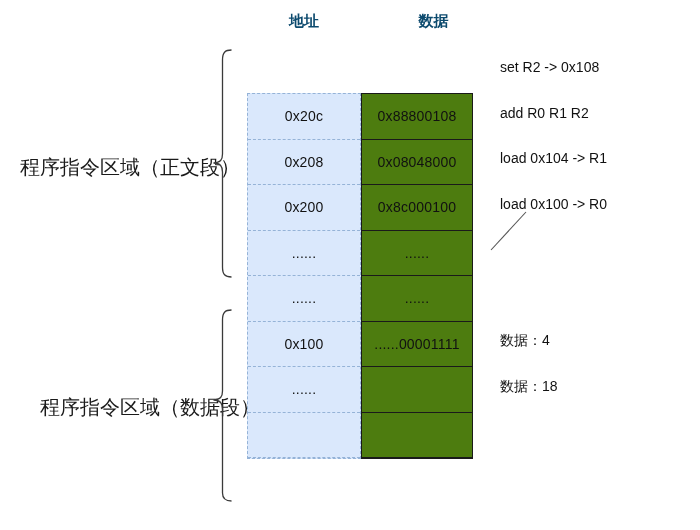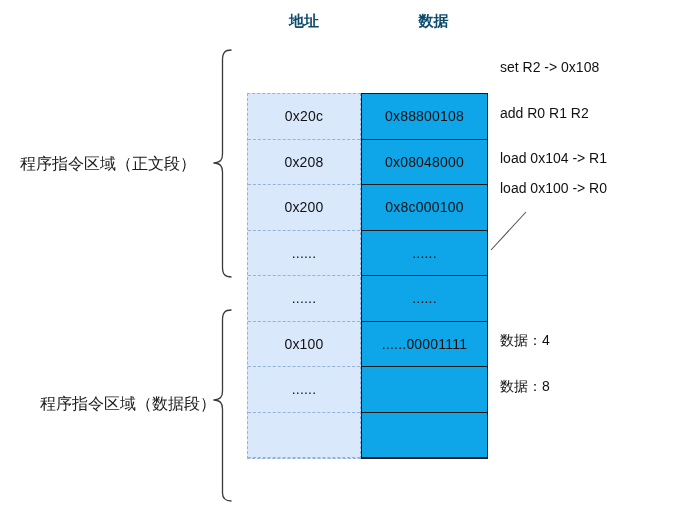--- a/index.html
+++ b/index.html
@@ -35,41 +35,41 @@
     margin-top: 48px;
   }
   #addr-col {
     left: 247px;
     width: 114px;
     background: #dae8fc;
     border: 1px dashed #95b3d7;
   }
   #data-col {
     left: 361px;
-    width: 127px;
-    background: #0ea5e9;
+    width: 112px;
+    background: #4d7c0f;
     border: 1px solid #1a1a1a;
   }
   .cell {
     box-sizing: border-box;
     height: 45.5px;
     display: flex;
     align-items: center;
     justify-content: center;
     font-size: 14px;
     color: #111;
     letter-spacing: 0.2px;
   }
   #addr-col .cell { border-bottom: 1px dashed #95b3d7; }
   #data-col .cell { border-bottom: 1px solid #1a1a1a; }
   .mem-col .cell:last-child { border-bottom: none; }
 
   .region-label {
     position: absolute;
-    font-size: 16px;
+    font-size: 20px;
     color: #1a1a1a;
     white-space: nowrap;
   }
   #region-label-text { left: 20px; top: 154px; }
   #region-label-data { left: 40px; top: 394px; }
 
   .annotation {
     position: absolute;
     left: 500px;
     font-size: 14px;
@@ -112,23 +112,23 @@
     <div class="cell"></div>
     <div class="cell"></div>
   </div>
 
   <div class="region-label" id="region-label-text">程序指令区域（正文段）</div>
   <div class="region-label" id="region-label-data">程序指令区域（数据段）</div>
 
   <div class="annotation" style="top:59px">set R2 -&gt; 0x108</div>
   <div class="annotation" style="top:105px">add R0 R1 R2</div>
   <div class="annotation" style="top:150px">load 0x104 -&gt; R1</div>
-  <div class="annotation" style="top:180px">load 0x100 -&gt; R0</div>
+  <div class="annotation" style="top:196px">load 0x100 -&gt; R0</div>
   <div class="annotation" style="top:332px">数据：4</div>
-  <div class="annotation" style="top:378px">数据：8</div>
+  <div class="annotation" style="top:378px">数据：18</div>
 
   <svg id="svg-overlay" width="700" height="530" viewBox="0 0 700 530">
     <path d="M 231.5 50 C 225 50 222.5 52.5 222.5 60 L 222.5 154 C 222.5 160 220.5 162.5 213.5 163 C 220.5 163.5 222.5 166 222.5 172 L 222.5 267 C 222.5 274.5 225 277 231.5 277" fill="none" stroke="#3a3a3a" stroke-width="1.3"></path>
     <path d="M 231.5 310 C 225 310 222.5 312.5 222.5 320 L 222.5 391 C 222.5 397 220.5 399.5 213.5 400 C 220.5 400.5 222.5 403 222.5 409 L 222.5 493 C 222.5 498.5 225 501 231.5 501" fill="none" stroke="#3a3a3a" stroke-width="1.3"></path>
     <line x1="491" y1="250" x2="526" y2="212" stroke="#555" stroke-width="1.1"></line>
   </svg>
 
 </div>
 
 </body></html>

